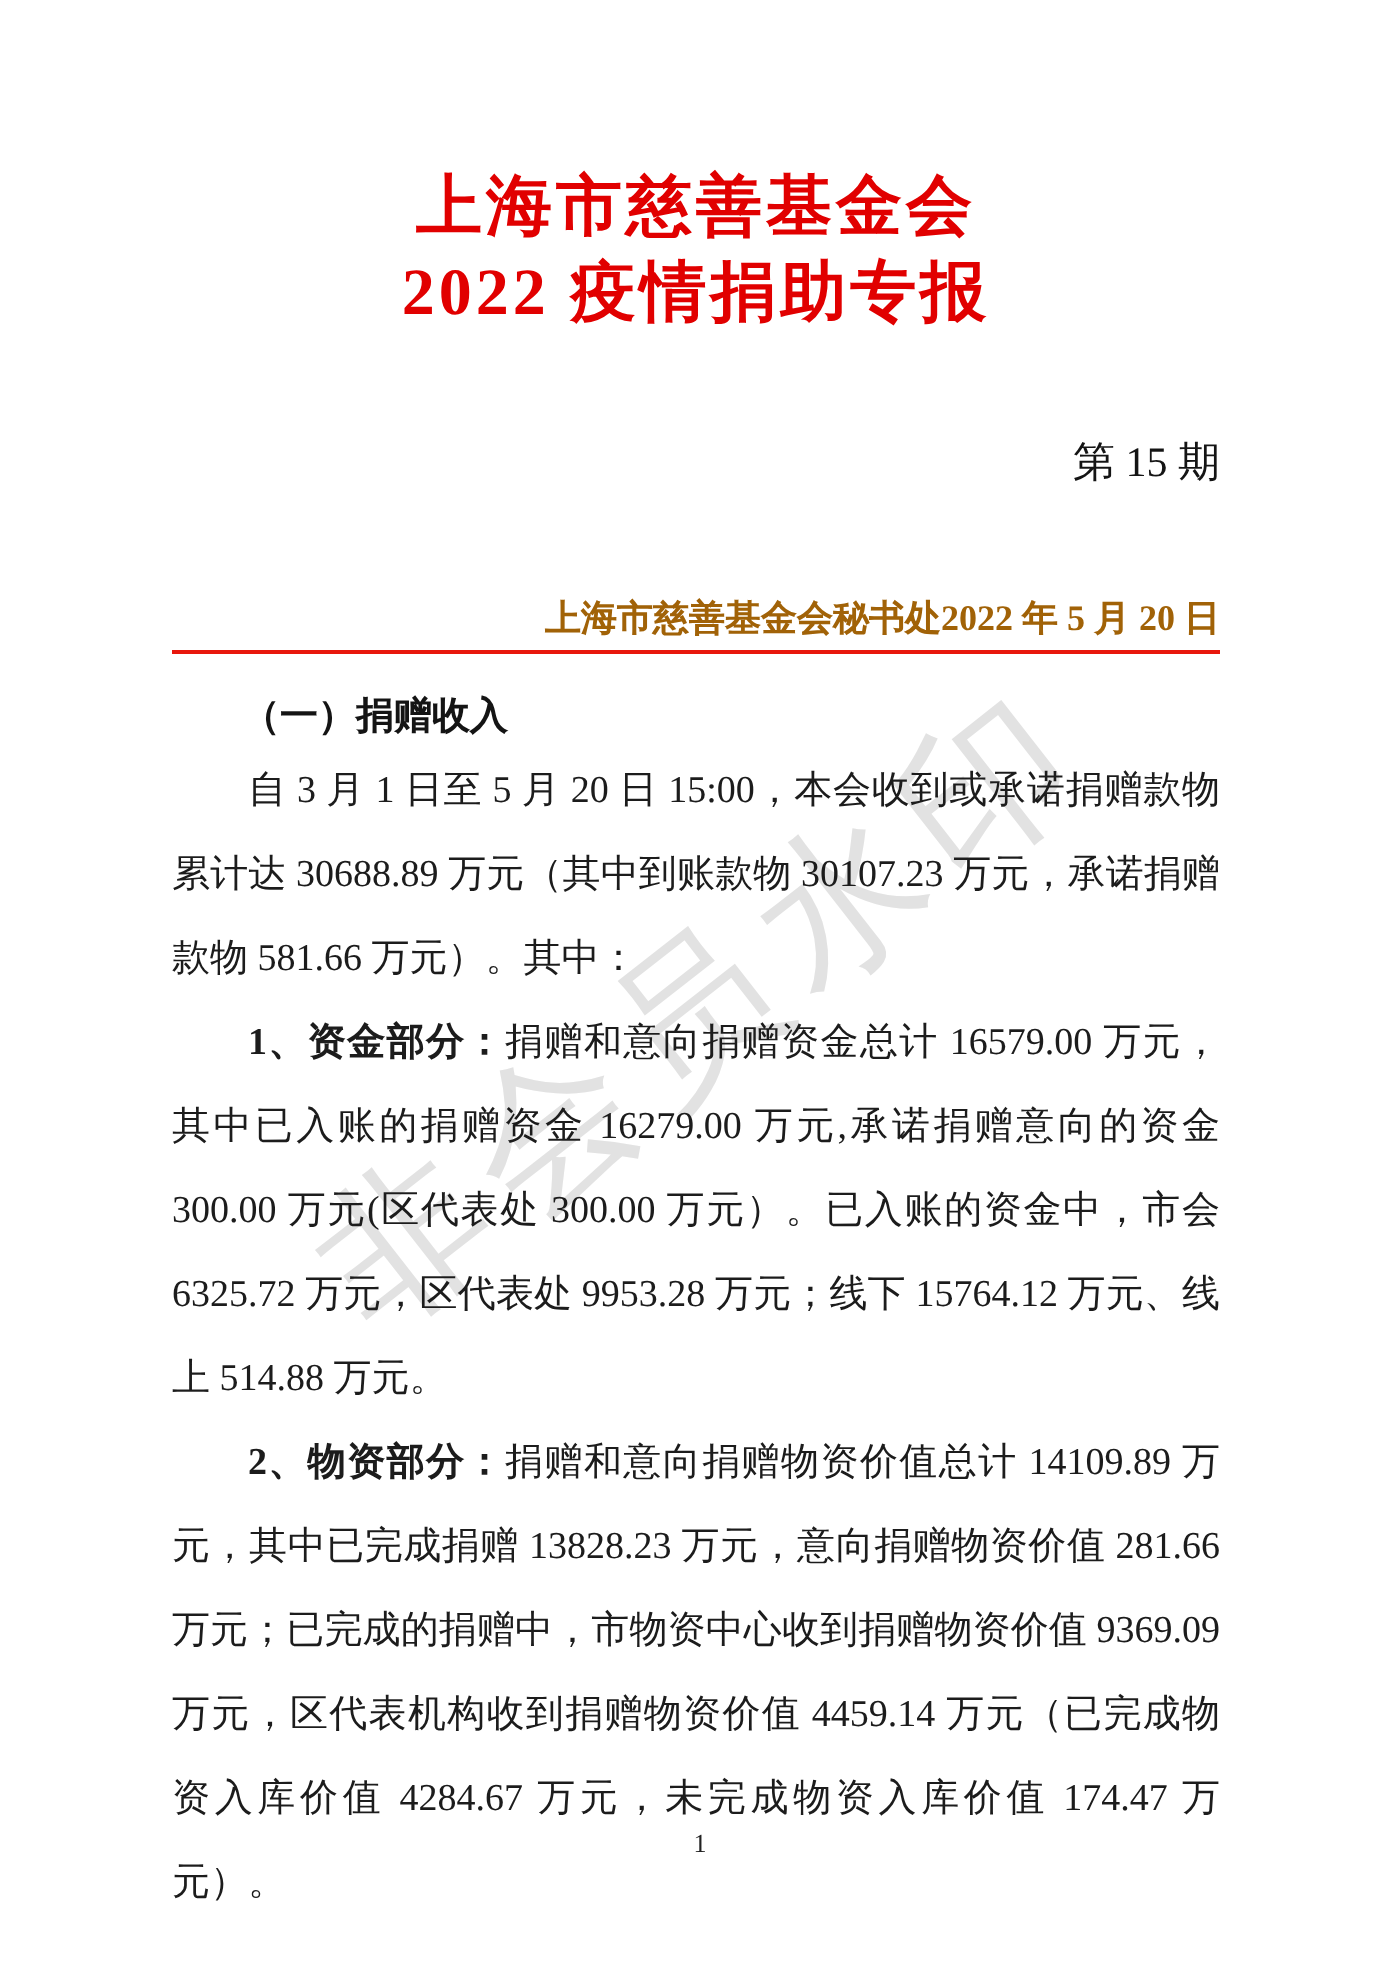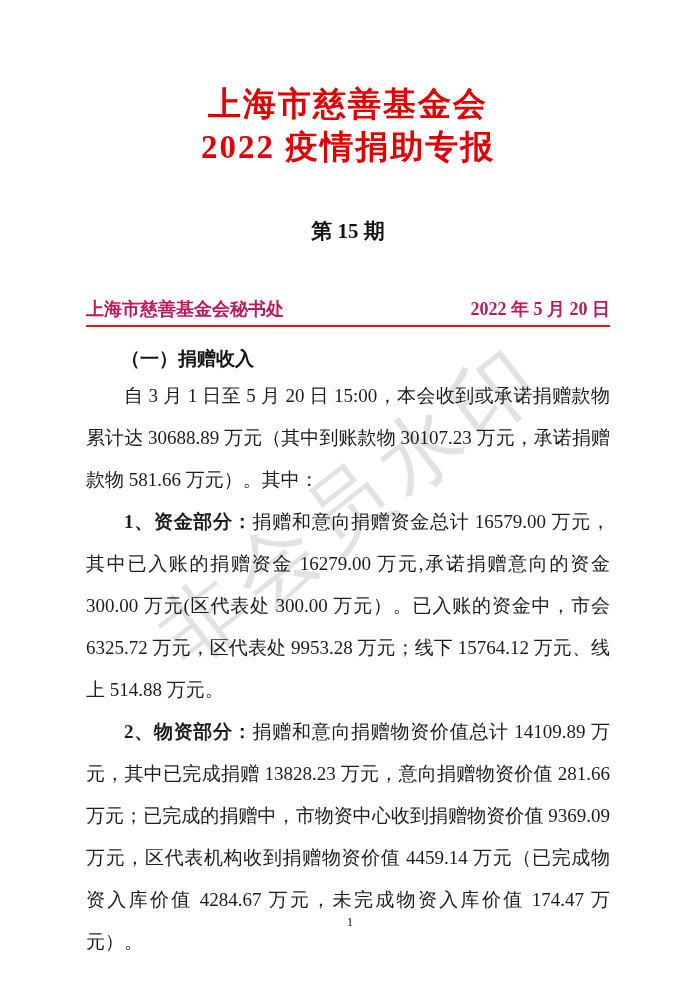--- a/index.html
+++ b/index.html
@@ -42,33 +42,33 @@
     color: var(--title_red, #e10000);
     font-size: 33px;
     font-weight: bold;
     line-height: 40px;
     letter-spacing: 2px;
   }
   .doc-title.first { margin-top: 84px; }
   .doc-title.second { margin-top: 3px; }
   .issue {
     margin-top: 50px;
-    text-align: center;
+    text-align: right;
     font-size: 21px;
-    font-weight: bold;
+    font-weight: normal;
     color: #141414;
   }
   .masthead {
     margin-top: 52px;
     display: flex;
-    justify-content: space-between;
+    justify-content: flex-end;
     align-items: baseline;
     font-size: 18px;
     font-weight: bold;
-    color: #be185d;
+    color: #a16207;
     padding-bottom: 4px;
     border-bottom: 2px solid var(--rule_red, #e8170d);
   }
   .section-h {
     margin-top: 23px;
     padding-left: 36px;
     font-family: "Liberation Sans", "DejaVu Sans", sans-serif;
     font-size: 18px;
     font-weight: 600;
     letter-spacing: 1px;

